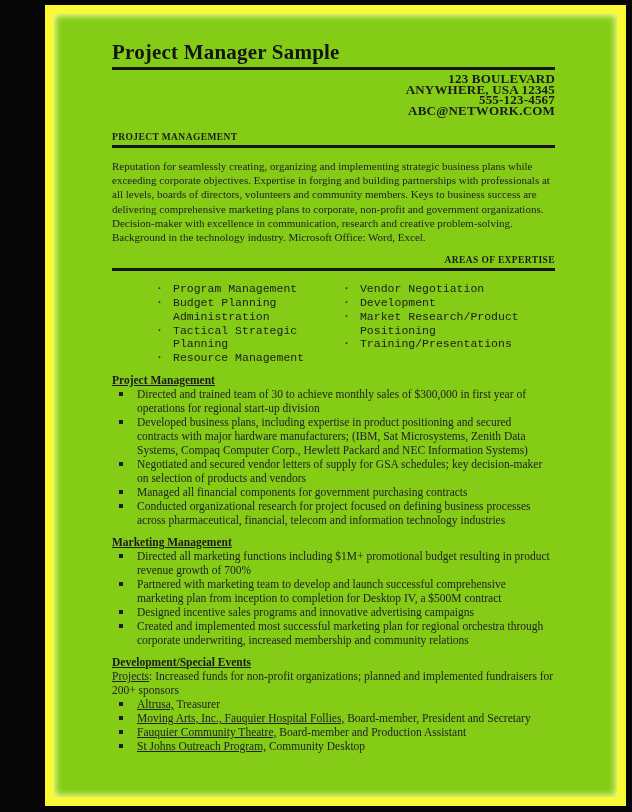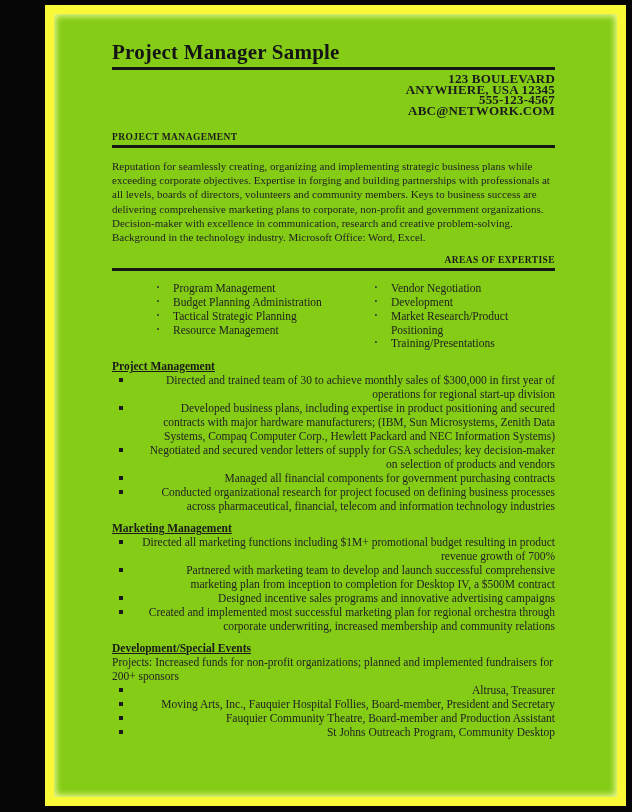--- a/index.html
+++ b/index.html
@@ -75,39 +75,40 @@
     margin-top: 11px;
     font-size: 11.5px;
     line-height: 13.8px;
   }
   .expertise .col { list-style: none; margin: 0; padding: 0; }
   .expertise .col.left  { margin-left: 44px; width: 228px; }
   .expertise .col.right { margin-left: 0; }
   .expertise li {
     position: relative;
     padding-left: 17px;
+    font-family: Liberation Mono, monospace;
   }
   .expertise li::before {
     content: "\00B7";
     position: absolute;
     left: 0;
     top: -1px;
     font-weight: bold;
     color: #333;
   }
   
   .group { margin-top: 9px; }
   .group-title {
     font-size: 11.5px;
     font-weight: bold;
     text-decoration: underline;
     color: #1a1a1a;
     margin-bottom: 1px;
   }
-  .bullets { list-style: none; margin: 0; padding: 0; text-align: right; }
+  .bullets { list-style: none; margin: 0; padding: 0; }
   .bullets li {
     position: relative;
     padding-left: 25px;
     font-size: 11.5px;
     line-height: 14px;
     color: #222;
   }
   .bullets li::before {
     content: "";
     position: absolute;
@@ -116,21 +117,21 @@
     width: 4px;
     height: 4px;
     background: #1a1a1a;
   }
   .intro-line {
     font-size: 11.5px;
     line-height: 14px;
     color: #222;
     max-width: 452px;
   }
-  .u { }
+  .u { text-decoration: underline; }
 </style>
 </head>
 <body>
 
 <div class="canvas">
   <div class="page">
 
     <div class="doc-title">Project Manager Sample</div>
     <div class="title-rule"></div>
 
@@ -158,21 +159,21 @@
         <li>Market Research/Product Positioning</li>
         <li>Training/Presentations</li>
       </ul>
     </div>
 
 
     <div class="group">
       <div class="group-title">Project Management</div>
       <ul class="bullets">
         <li>Directed and trained team of 30 to achieve monthly sales of $300,000 in first year of operations for regional start-up division</li>
-        <li>Developed business plans, including expertise in product positioning and secured contracts with major hardware manufacturers;  (IBM, Sun Microsystems, Zenith Data Systems, Compaq Computer Corp., Hewlett Packard and NEC Information Systems)</li>
+        <li>Developed business plans, including expertise in product positioning and secured contracts with major hardware manufacturers;  (IBM, Sat Microsystems, Zenith Data Systems, Compaq Computer Corp., Hewlett Packard and NEC Information Systems)</li>
         <li>Negotiated and secured vendor letters of supply for GSA schedules; key decision-maker on selection of products and vendors</li>
         <li>Managed all financial components for government purchasing contracts</li>
         <li>Conducted organizational research for project focused on defining business processes across pharmaceutical, financial, telecom and information technology industries</li>
       </ul>
     </div>
 
     <div class="group">
       <div class="group-title">Marketing Management</div>
       <ul class="bullets">
         <li>Directed all marketing functions including $1M+ promotional budget resulting in product revenue growth of 700%</li>

